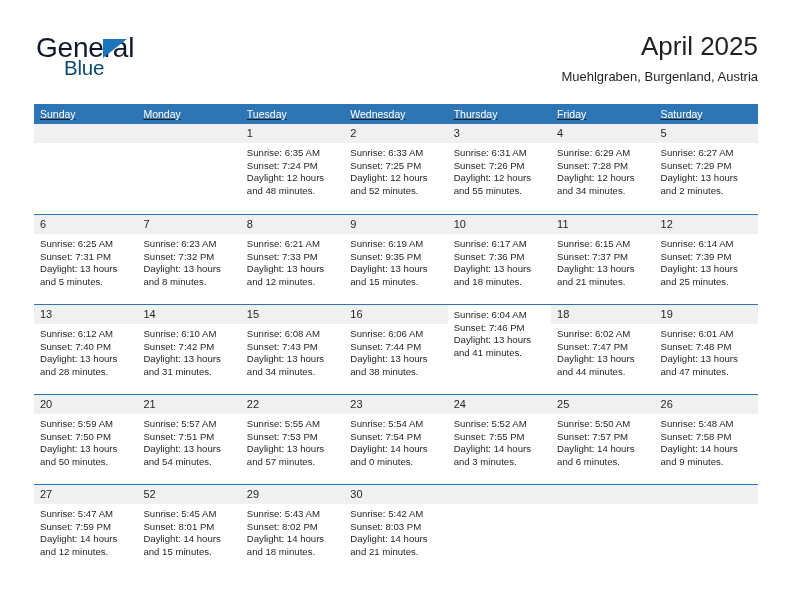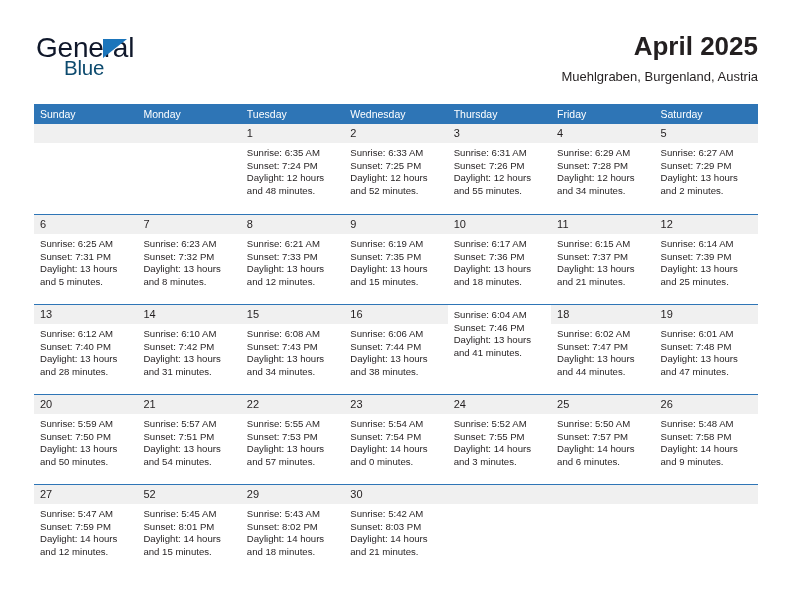--- a/index.html
+++ b/index.html
@@ -63,21 +63,21 @@
   }
 
   .title-block {
     position: absolute;
     right: 34px;
     top: 30px;
     text-align: right;
   }
   .cal-title {
     font-size: 26px;
-    font-weight: bold;
+    font-weight: normal;
     color: #231f20;
     line-height: 32px;
     white-space: nowrap;
   }
   .cal-subtitle {
     font-size: 13px;
     color: #231f20;
     line-height: 18px;
     margin-top: 6px;
     white-space: nowrap;
@@ -88,20 +88,21 @@
     position: absolute;
     left: 34px;
     top: 104px;
     width: 724px;
   }
 
   .dow-row {
     display: flex;
     background: #2e75b6;
     height: 20px;
+    text-decoration: underline;
   }
   .dow-cell {
     flex: 1 1 0;
     color: #ffffff;
     font-size: 10.5px;
     line-height: 20px;
     padding-left: 6px;
     box-sizing: border-box;
     white-space: nowrap;
   }
@@ -249,21 +250,21 @@
             <div>Sunrise: 6:21 AM</div>
             <div>Sunset: 7:33 PM</div>
             <div>Daylight: 13 hours</div>
             <div>and 12 minutes.</div>
           </div>
         </div>
         <div class="day-cell">
           <div class="daynum-band">9</div>
           <div class="details">
             <div>Sunrise: 6:19 AM</div>
-            <div>Sunset: 7:35 PM</div>
+            <div>Sunset: 9:35 PM</div>
             <div>Daylight: 13 hours</div>
             <div>and 15 minutes.</div>
           </div>
         </div>
         <div class="day-cell">
           <div class="daynum-band">10</div>
           <div class="details">
             <div>Sunrise: 6:17 AM</div>
             <div>Sunset: 7:36 PM</div>
             <div>Daylight: 13 hours</div>

